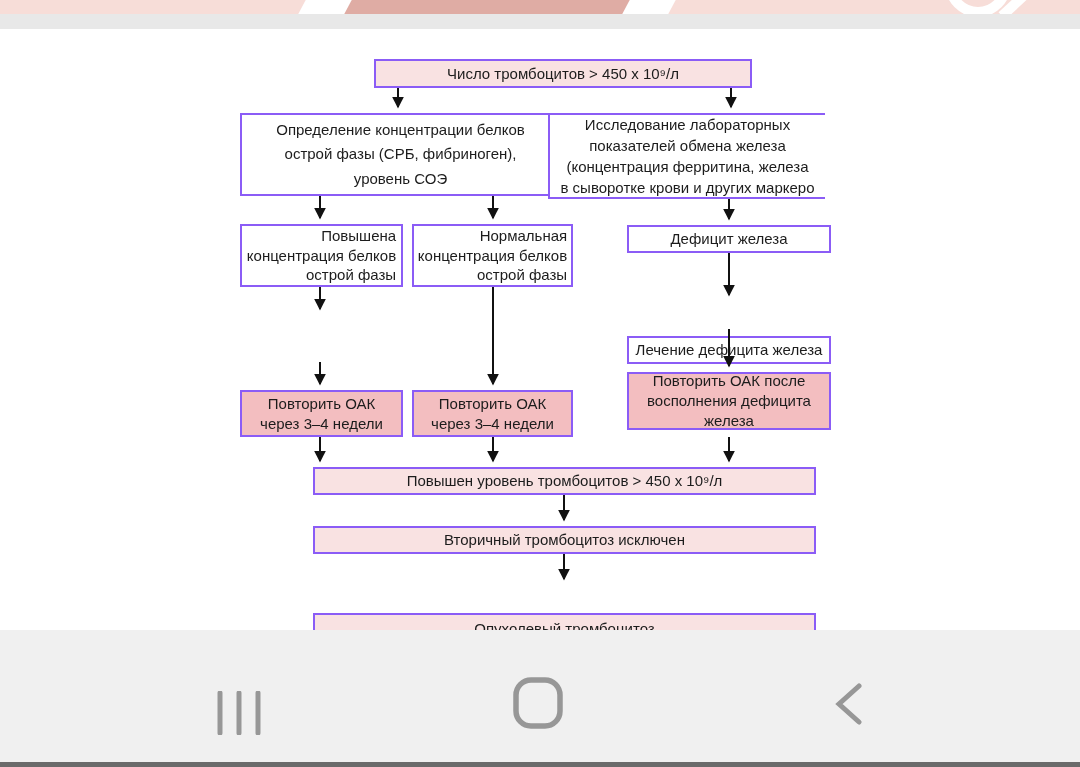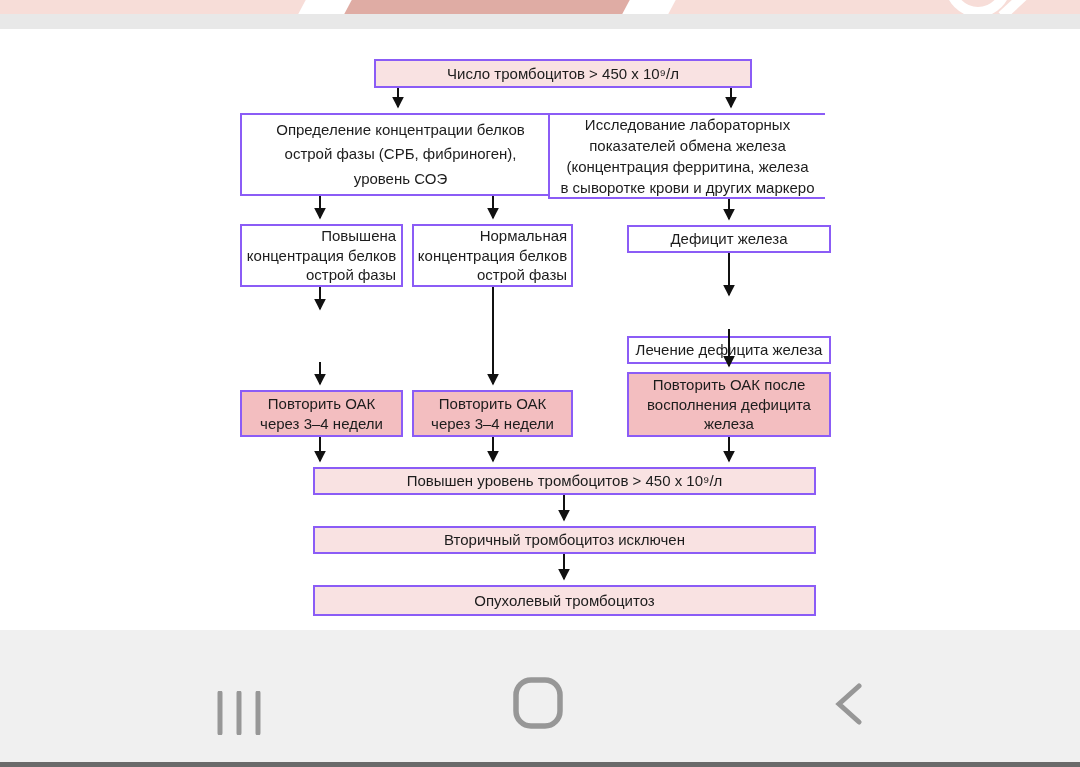--- a/index.html
+++ b/index.html
@@ -78,29 +78,29 @@
 
 
     <div class="node fill-white" style="left:627px;top:272px;width:204px;height:28px;margin-top:35px;">Лечение дефицита железа</div>
 
     <div class="node fill-dark" style="left:240px;top:361px;width:163px;height:47px;">Повторить ОАК
 через 3–4 недели</div>
 
     <div class="node fill-dark" style="left:412px;top:361px;width:161px;height:47px;">Повторить ОАК
 через 3–4 недели</div>
 
-    <div class="node fill-dark" style="left:627px;top:343px;width:204px;height:65px;">Повторить ОАК после
+    <div class="node fill-dark" style="left:627px;top:343px;width:204px;height:58px;">Повторить ОАК после
 восполнения дефицита
 железа</div>
 
     <div class="node fill-light" style="left:313px;top:438px;width:503px;height:28px;text-align:right;">Повышен уровень тромбоцитов &gt; 450 x 10⁹/л</div>
 
     <div class="node fill-light" style="left:313px;top:497px;width:503px;height:28px;">Вторичный тромбоцитоз исключен</div>
 
-    <div class="node fill-light" style="left:313px;top:556px;width:503px;height:31px;">Опухолевый тромбоцитоз</div>
+    <div class="node fill-light" style="left:313px;top:584px;width:503px;height:31px;">Опухолевый тромбоцитоз</div>
   </div>
 
   <svg class="arrows">
     <defs>
       <marker id="ah" markerWidth="7" markerHeight="7" refX="5.2" refY="3" orient="auto">
         <path d="M0,0 L6,3 L0,6 z" fill="#111111"></path>
       </marker>
     </defs>
     <line x1="398" y1="88" x2="398" y2="107" marker-end="url(#ah)"></line>
     <line x1="731" y1="88" x2="731" y2="107" marker-end="url(#ah)"></line>

